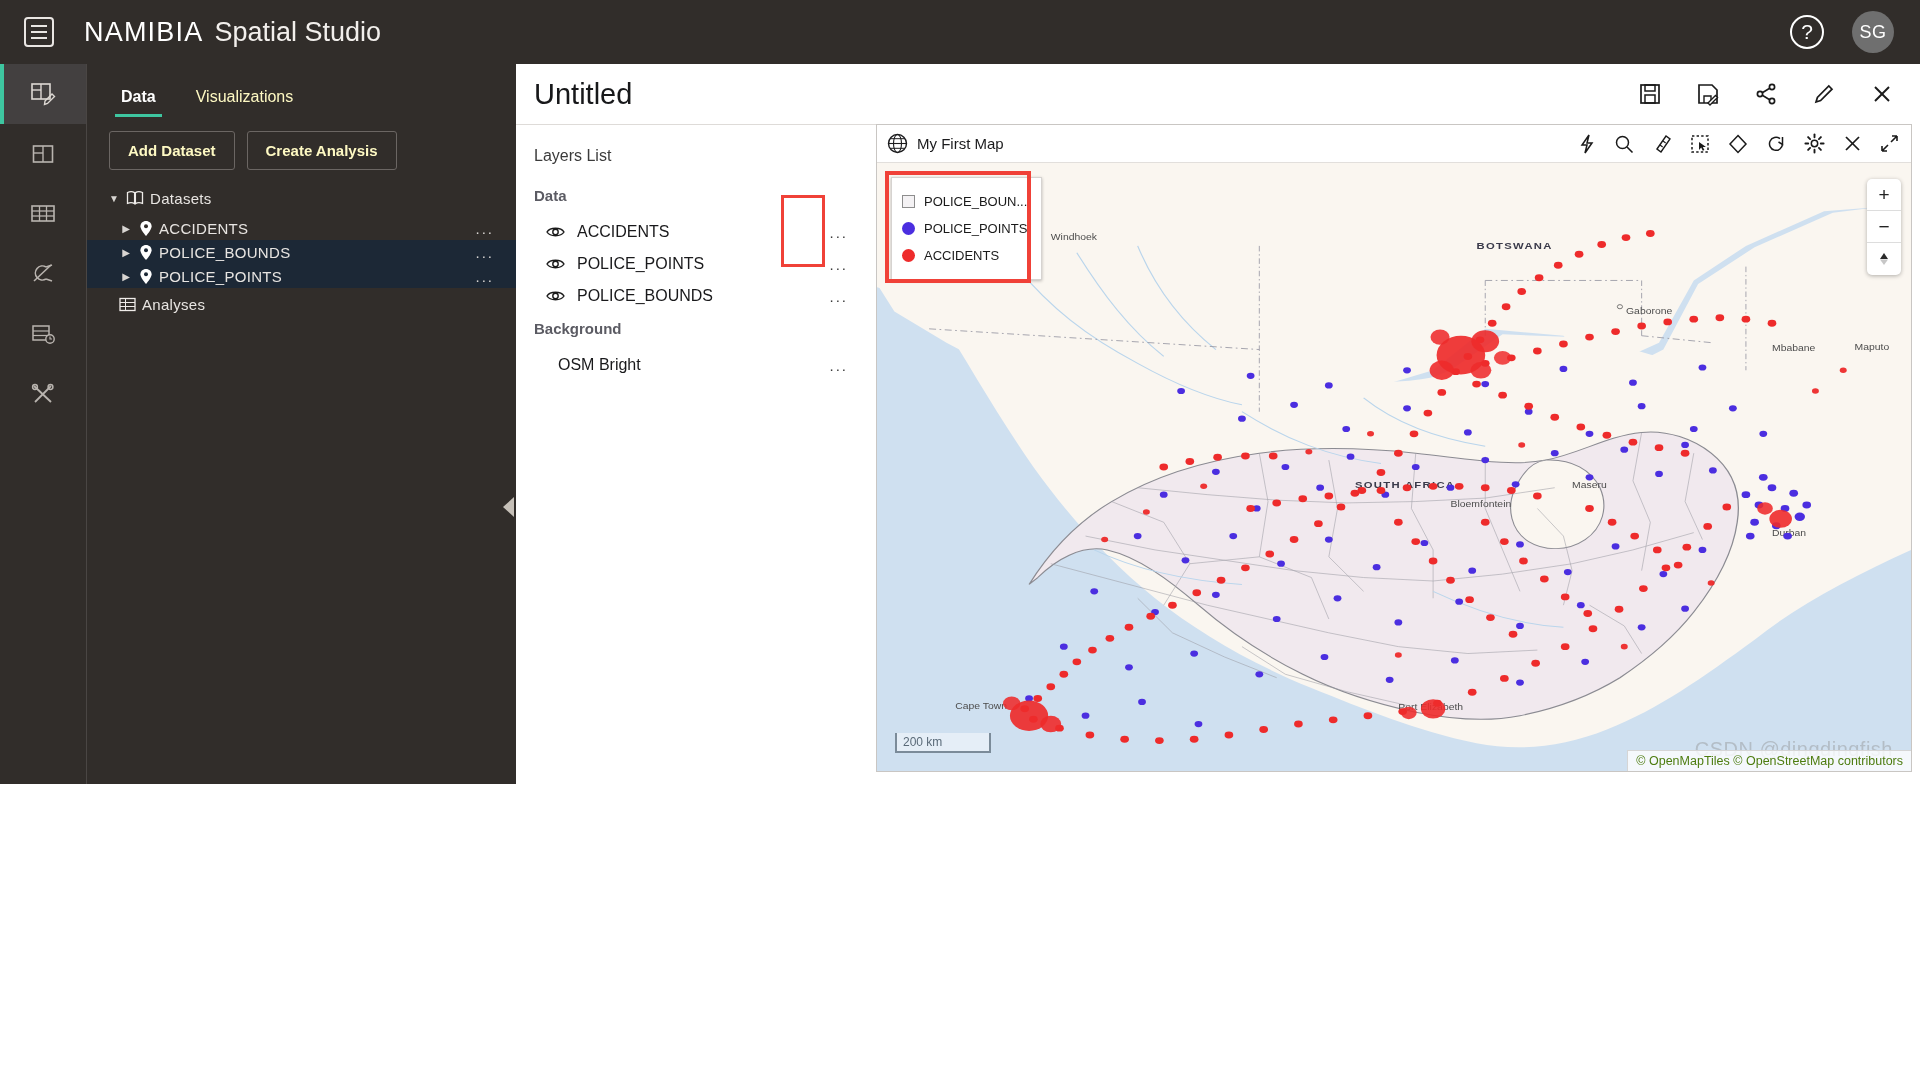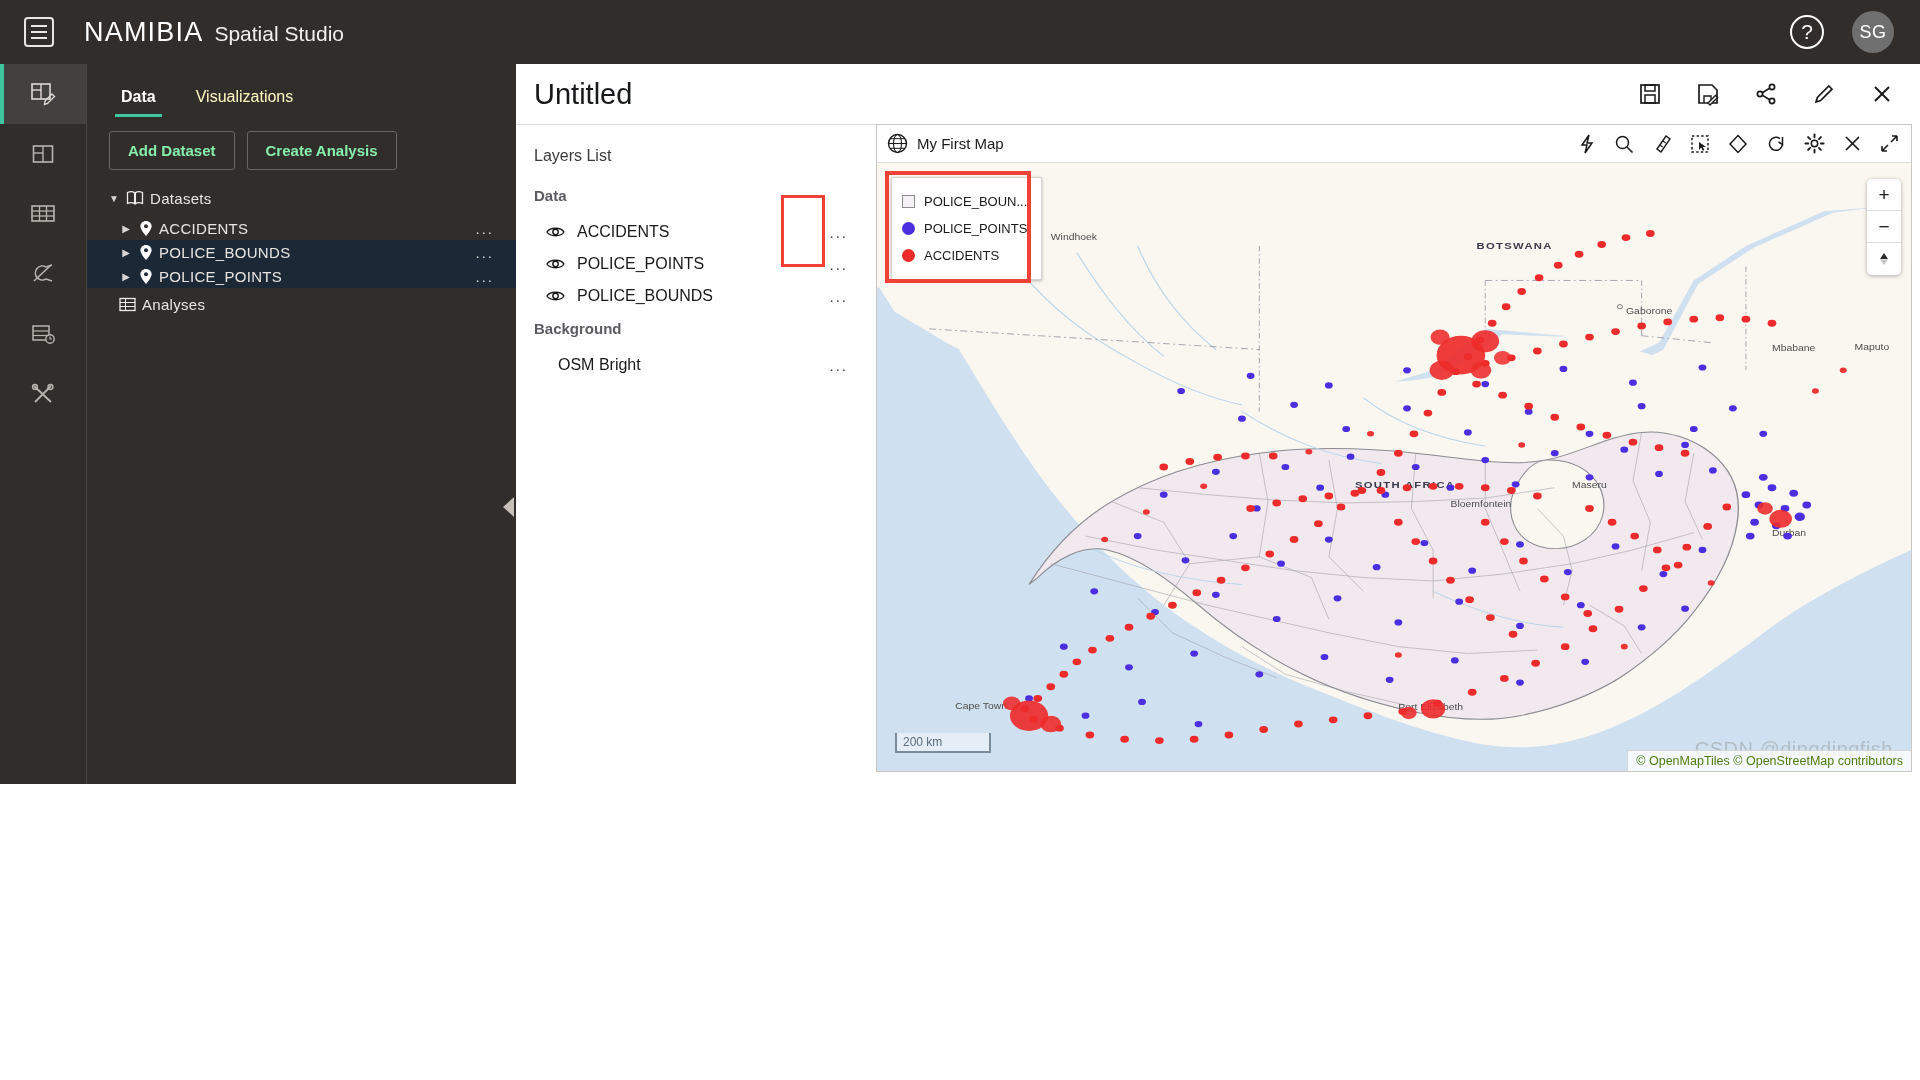--- a/index.html
+++ b/index.html
@@ -22,21 +22,21 @@
     justify-content: center; align-items: center; gap: 4px;
     cursor: pointer; margin-right: 30px;
   }
   .hamburger span { display:block; width: 16px; height: 2px; background: #e9e6e3; }
   .brand { display: flex; align-items: baseline; gap: 11px; }
   .brand-oracle {
     font-size: 27px; letter-spacing: 1.2px; color: #fff;
     font-weight: 400; font-stretch: condensed;
     font-family: "Liberation Sans", sans-serif;
   }
-  .brand-product { font-size: 21px; color: #f2efec; font-weight: 300; }
+  .brand-product { font-size: 27px; color: #f2efec; font-weight: 300; }
   .topbar-right {
     position: absolute; right: 26px; top: 0; height: 64px;
     display: flex; align-items: center; gap: 28px;
   }
   .help-icon {
     width: 34px; height: 34px; border-radius: 50%;
     border: 2px solid #ffffff; color: #ffffff;
     display:flex; align-items:center; justify-content:center;
     font-size: 21px; cursor: pointer;
   }
@@ -80,21 +80,21 @@
     cursor: pointer; position: relative;
   }
   .tab.active { color: #ffffff; font-weight: bold; }
   .tab.active::after {
     content:""; position:absolute; left: 14px; right: 14px;
     bottom: 0; height: 3px; background: #3ec6a0;
   }
   .btnrow { display: flex; gap: 12px; padding: 14px 22px 0; }
   .ghostbtn {
     border: 1px solid #6b6663; background: transparent;
-    color: #86efac; font-size: 15px; font-weight: bold;
+    color: #fef9c3; font-size: 15px; font-weight: bold;
     padding: 10px 18px; border-radius: 3px; cursor: pointer;
     font-family: "Liberation Sans", sans-serif;
   }
   .tree { margin-top: 16px; }
   .tree-row {
     display: flex; align-items: center; height: 24px;
     padding: 0 22px 0 0; color: #e8e5e2; font-size: 15px;
     cursor: pointer; position: relative;
   }
   .tree-row.group { padding-left: 18px; margin-bottom: 6px; }

